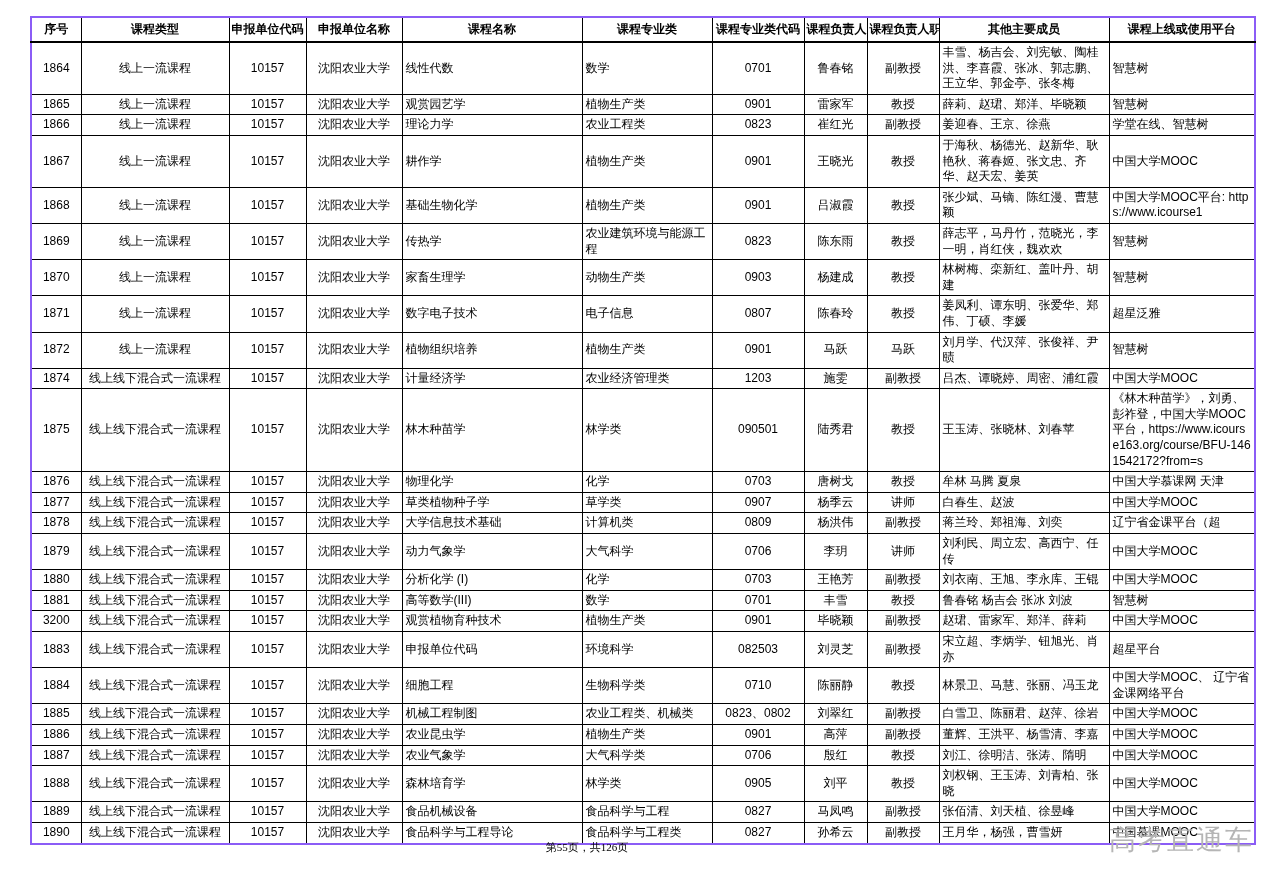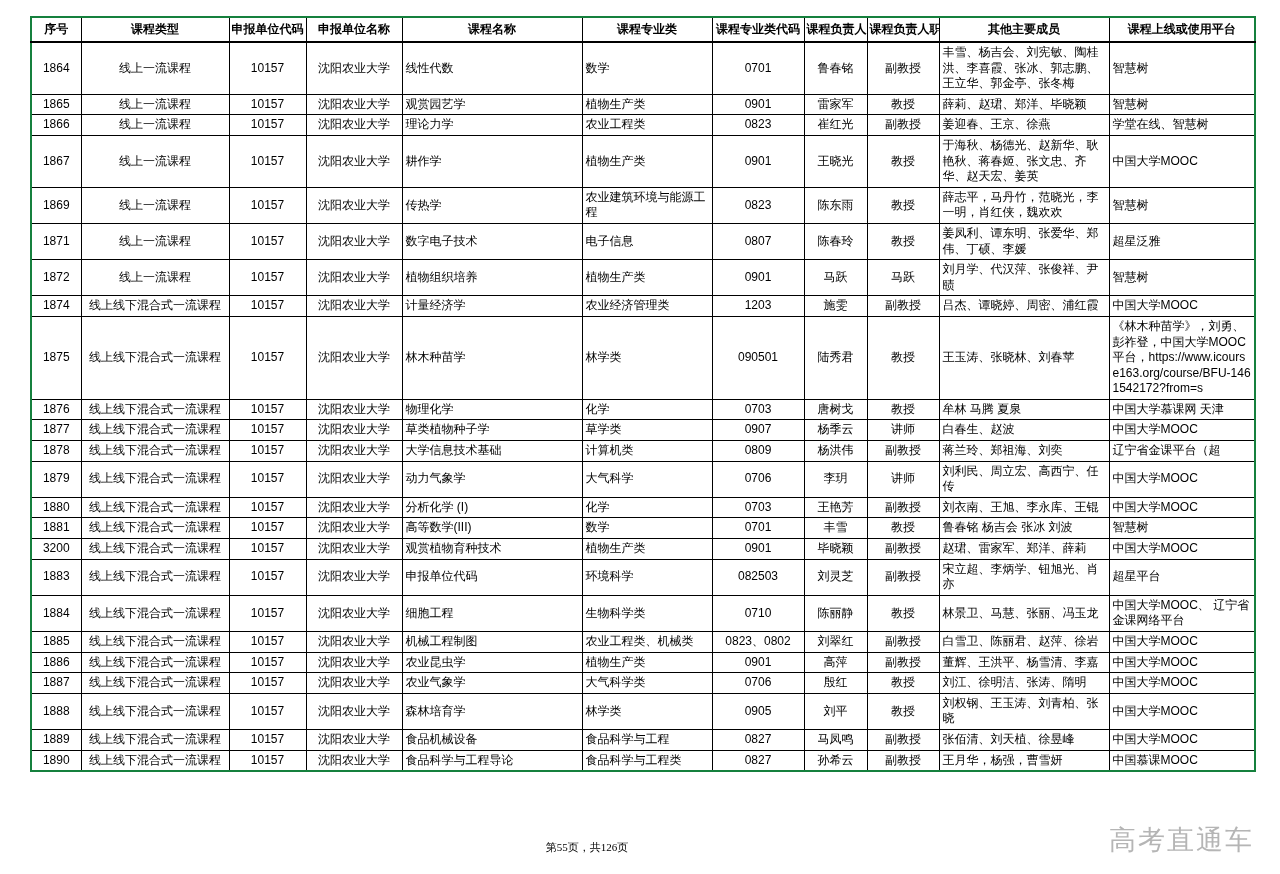--- a/index.html
+++ b/index.html
@@ -5,21 +5,21 @@
   html,body{margin:0;padding:0;}
   body{
     width:1280px;height:874px;position:relative;background:#ffffff;
     font-family:"Liberation Sans","DejaVu Sans",sans-serif;
     color:#000;overflow:hidden;
   }
   .page{position:absolute;inset:0;}
   table.course{
     position:absolute;left:30px;top:16px;width:1224px;
     border-collapse:collapse;table-layout:fixed;
-    border:2px solid #15803d;
+    border:2px solid #8b5cf6;
     font-size:12px;
   }
   table.course th{
     border:1px solid #000;border-bottom:2px solid #000;
     font-weight:bold;font-size:12px;padding:3px 2px;
     text-align:center;background:#fff;white-space:nowrap;overflow:hidden;
   }
   table.course td{
     border:1px solid #000;
     padding:2px 3px;line-height:1.3;vertical-align:middle;
@@ -120,30 +120,56 @@
           <td class="c">沈阳农业大学</td>
           <td class="l">耕作学</td>
           <td class="l">植物生产类</td>
           <td class="c">0901</td>
           <td class="c">王晓光</td>
           <td class="c">教授</td>
           <td class="l">于海秋、杨德光、赵新华、耿艳秋、蒋春姬、张文忠、齐华、赵天宏、姜英</td>
           <td class="l plat">中国大学MOOC</td>
         </tr>
         <tr>
+          <td class="c">1868</td>
+          <td class="c">线上一流课程</td>
+          <td class="c">10157</td>
+          <td class="c">沈阳农业大学</td>
+          <td class="l">基础生物化学</td>
+          <td class="l">植物生产类</td>
+          <td class="c">0901</td>
+          <td class="c">吕淑霞</td>
+          <td class="c">教授</td>
+          <td class="l">张少斌、马镝、陈红漫、曹慧颖</td>
+          <td class="l plat">中国大学MOOC平台: https://www.icourse1</td>
+        </tr>
+        <tr>
           <td class="c">1869</td>
           <td class="c">线上一流课程</td>
           <td class="c">10157</td>
           <td class="c">沈阳农业大学</td>
           <td class="l">传热学</td>
           <td class="l">农业建筑环境与能源工程</td>
           <td class="c">0823</td>
           <td class="c">陈东雨</td>
           <td class="c">教授</td>
           <td class="l">薛志平，马丹竹，范晓光，李一明，肖红侠，魏欢欢</td>
+          <td class="l plat">智慧树</td>
+        </tr>
+        <tr>
+          <td class="c">1870</td>
+          <td class="c">线上一流课程</td>
+          <td class="c">10157</td>
+          <td class="c">沈阳农业大学</td>
+          <td class="l">家畜生理学</td>
+          <td class="l">动物生产类</td>
+          <td class="c">0903</td>
+          <td class="c">杨建成</td>
+          <td class="c">教授</td>
+          <td class="l">林树梅、栾新红、盖叶丹、胡建</td>
           <td class="l plat">智慧树</td>
         </tr>
         <tr>
           <td class="c">1871</td>
           <td class="c">线上一流课程</td>
           <td class="c">10157</td>
           <td class="c">沈阳农业大学</td>
           <td class="l">数字电子技术</td>
           <td class="l">电子信息</td>
           <td class="c">0807</td>

